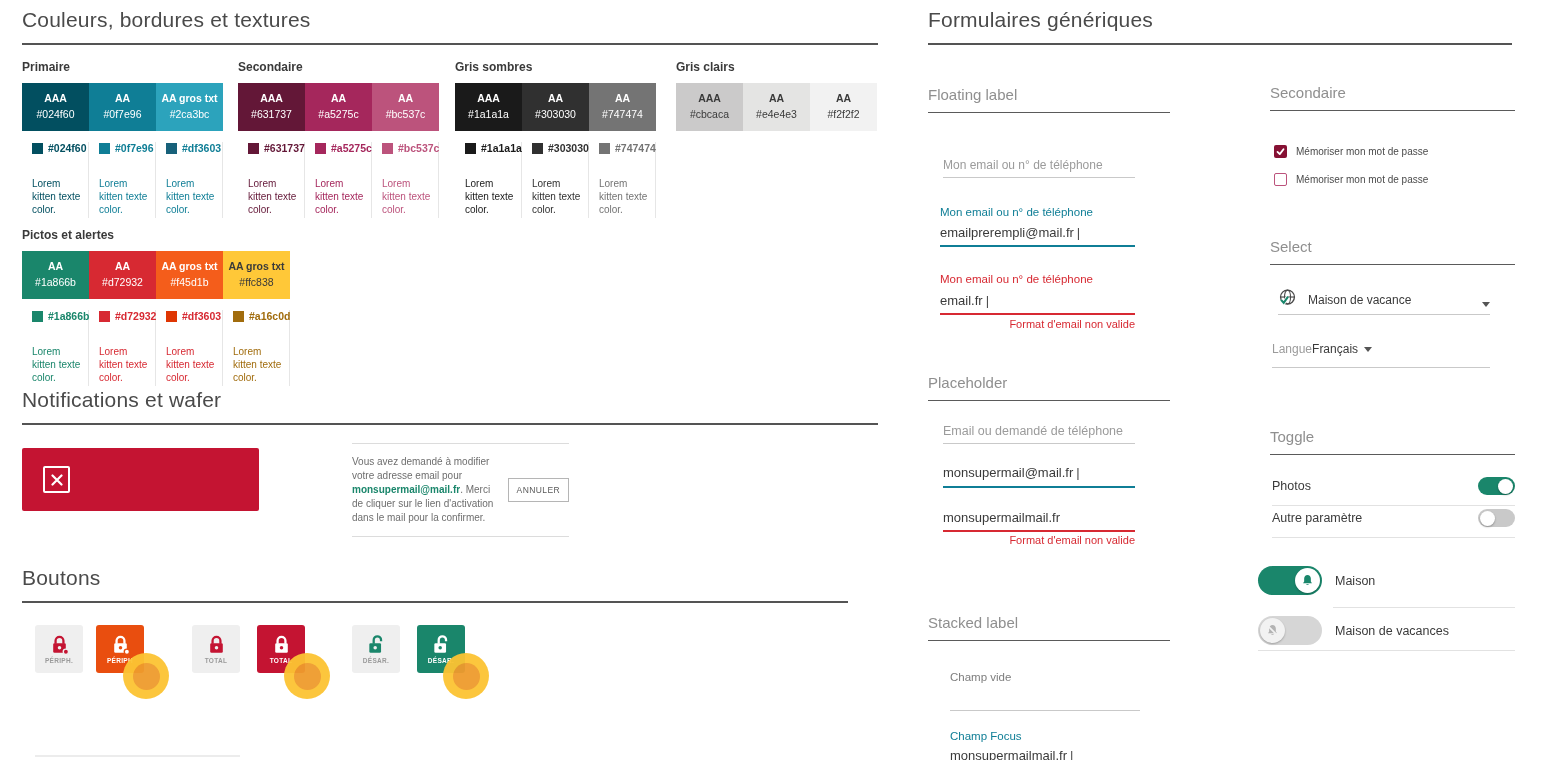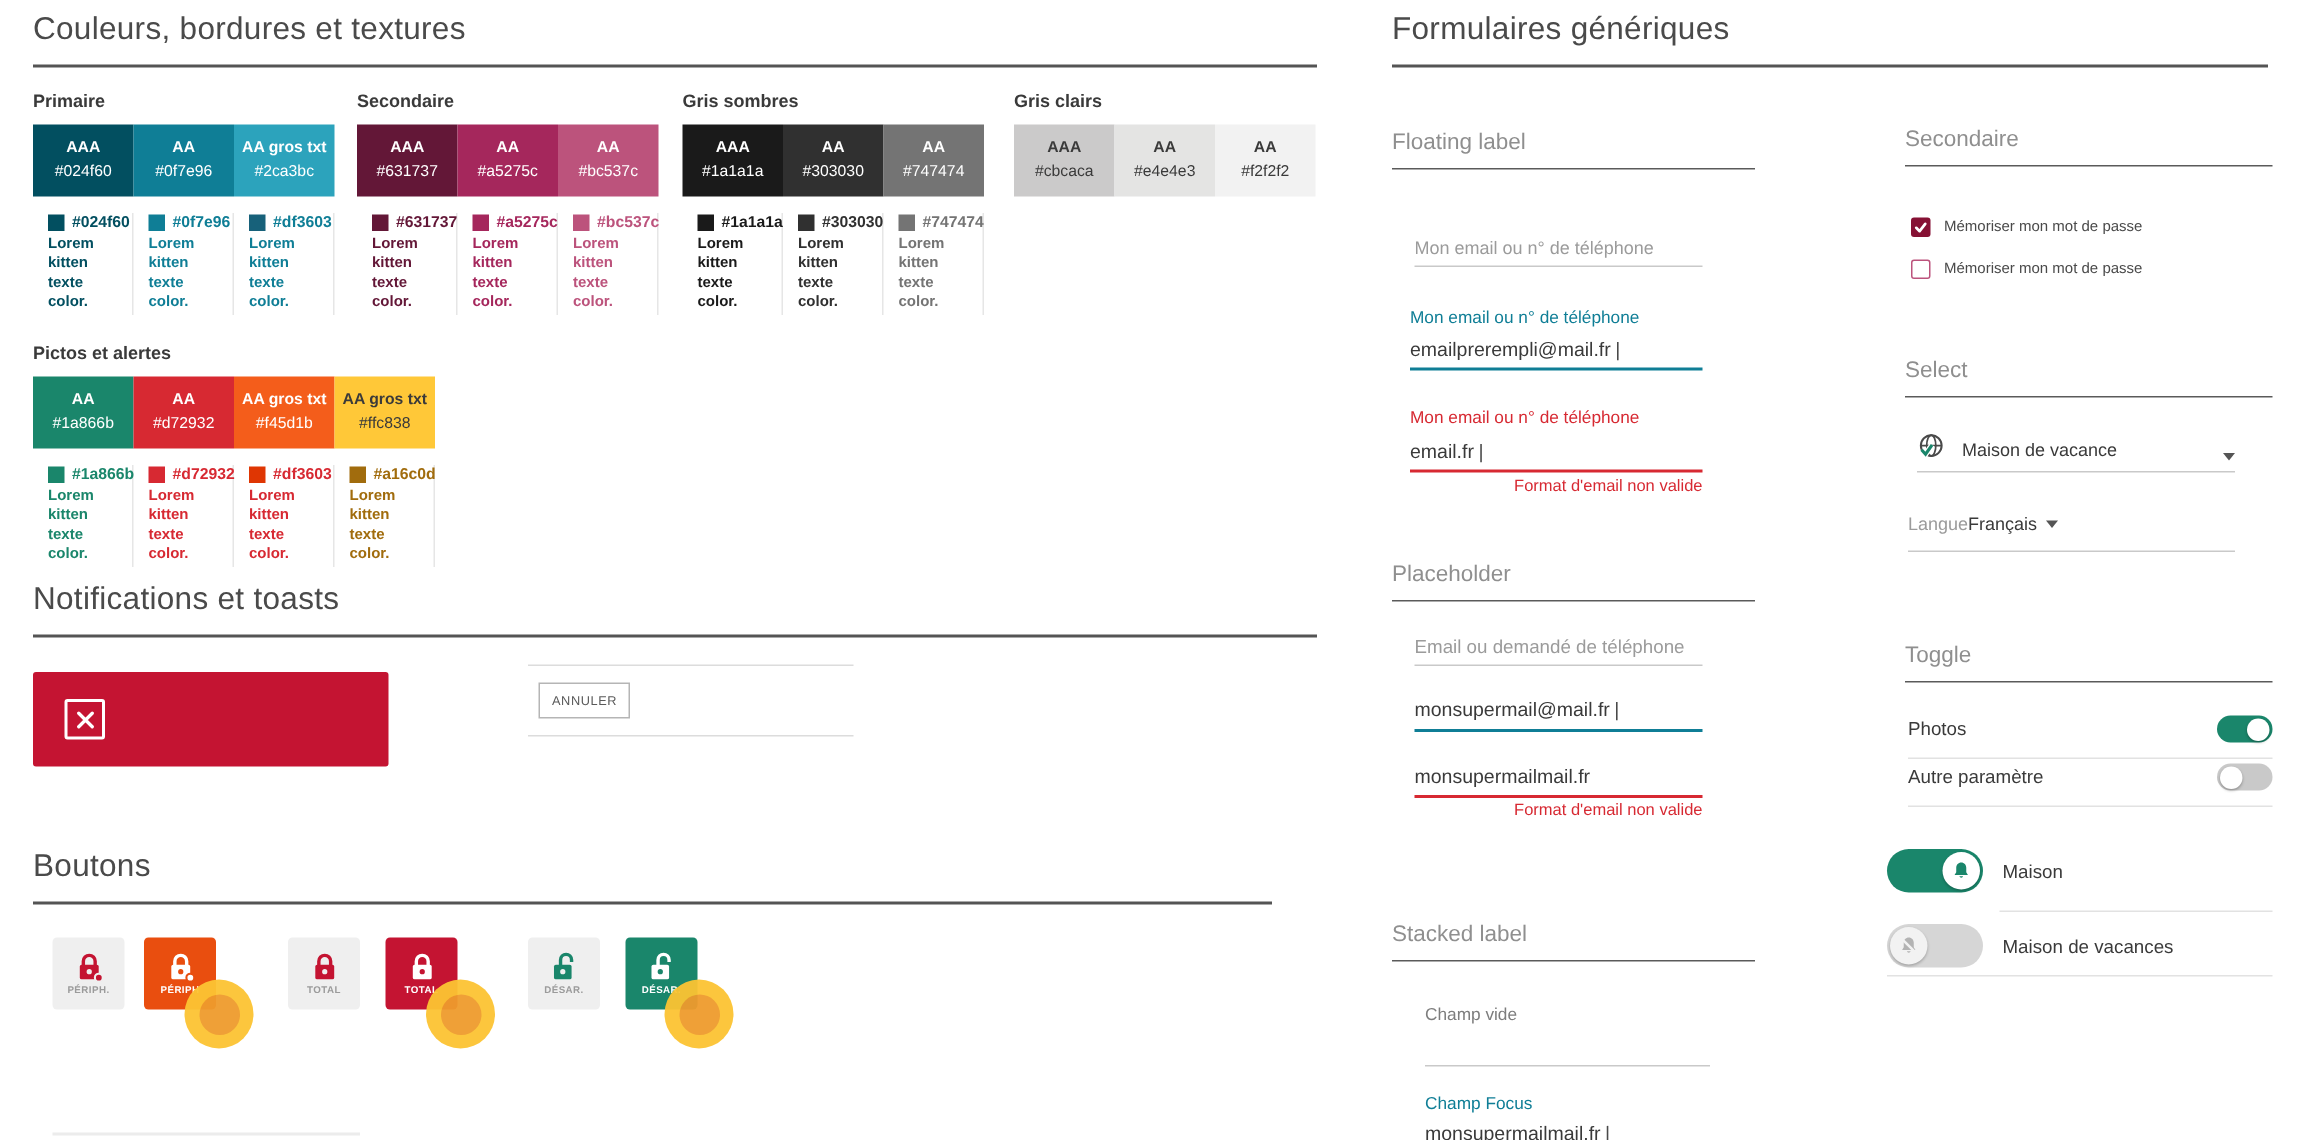--- a/index.html
+++ b/index.html
@@ -13,21 +13,21 @@
   .group-label{font-size:12px;font-weight:700;color:#3a3a3a;margin-bottom:9px}
   .srow{display:flex}
   .cell{width:67px;height:48px;display:flex;flex-direction:column;align-items:center;justify-content:center;
         font-size:10.5px;line-height:1.5;text-align:center}
   .cell .badge{font-weight:700}
   .chips{display:flex;margin-top:11px}
   .chip{width:67px;box-sizing:border-box;padding:0 4px 2px 10px;border-right:1px solid #e6e6e6;font-size:10px;line-height:1.3}
   .chip-top{display:flex;align-items:center}
   .sq{display:inline-block;width:11px;height:11px;margin-right:5px;flex:none}
   .chip-hex{font-weight:700;font-size:10.5px;white-space:nowrap}
-  .chip-lorem{margin-top:0;font-weight:700}
+  .chip-lorem{margin-top:21px;font-weight:400}
   
   .toast{width:237px;height:63px;border-radius:2px;display:flex;align-items:center;padding:0 8px 0 13px;box-sizing:border-box}
   .toast-text{color:#fff;font-size:10.5px;line-height:1.35;width:160px}
   .toast-close{width:27px;height:27px;border:2px solid #fff;border-radius:2px;background:transparent;
                display:flex;align-items:center;justify-content:center;margin-left:8px;cursor:pointer;padding:0}
   .mailcard{width:217px;border-top:1px solid #dcdcdc;border-bottom:1px solid #dcdcdc;padding:11px 0;
             display:flex;align-items:center;box-sizing:border-box}
   .mailtext{font-size:10px;color:#6e6e6e;line-height:1.4;width:152px}
   .mailtext .email{color:#1a866b;font-weight:700}
   .btn-annuler{border:1px solid #b5b5b5;background:#fff;color:#5a5a5a;font-size:8.5px;letter-spacing:.4px;
@@ -268,33 +268,36 @@
     <div class="chip" style="color: rgb(161, 108, 13);">
         <div class="chip-top">
           <span class="sq" style="background: rgb(161, 108, 13);"></span>
           <span class="chip-hex">#a16c0d</span>
         </div>
         <div class="chip-lorem">Lorem kitten texte color.</div>
       </div>
   </div>
 </div>
 
-<div class="abs h1" style="left:22px;top:388px;width:856px">Notifications et toasts</div>
+<div class="abs h1" style="left:22px;top:388px;width:856px">Notifications et wafer</div>
 
 <div class="abs toast" style="left: 22px; top: 448px; background: rgb(196, 20, 50);">
   <button class="toast-close">
     <span style="display:flex">
       <svg width="12" height="12" viewBox="0 0 12 12">
           <path d="M1.5 1.5 L10.5 10.5 M10.5 1.5 L1.5 10.5" stroke="#fff" stroke-width="2.2" stroke-linecap="round"></path>
         </svg>
     </span>
   </button>
 </div>
 
 <div class="abs mailcard" style="left:352px;top:443px">
+  <div class="mailtext">
+    <span>Vous avez demandé à modifier votre adresse email pour </span><span class="email">monsupermail@mail.fr</span><span>. Merci de cliquer sur le lien d'activation dans le mail pour la confirmer.</span>
+  </div>
   <button class="btn-annuler">ANNULER</button>
 </div>
 
 <div class="abs h1" style="left:22px;top:566px;width:826px">Boutons</div>
 
 <div class="abs" style="left:0;top:625px;width:560px;height:80px">
   <div class="lockbtn" style="left: 35px; background: rgb(239, 239, 239); color: rgb(196, 20, 50);">
     <span style="display:flex">
       <svg width="21" height="21" viewBox="0 0 24 24">
           <path d="M7.5 11V7.8a4.5 4.5 0 0 1 9 0V11" fill="none" stroke="currentColor" stroke-width="2.6"></path>

